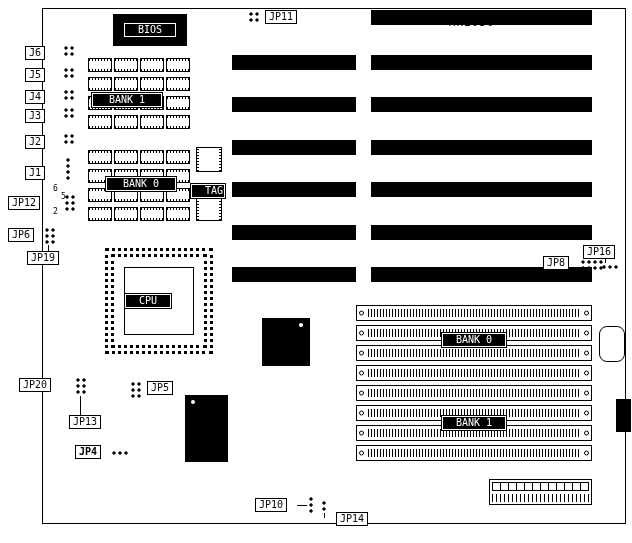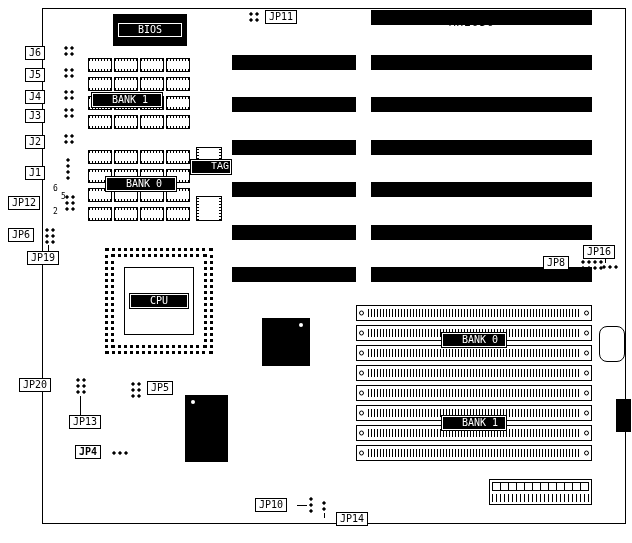--- a/index.html
+++ b/index.html
@@ -17,32 +17,32 @@
     background:repeating-linear-gradient(0deg,#000 0 1px,transparent 1px 3px); }
   .dipv::before { left:-1px; } .dipv::after { right:-1px; }
   .simm { position:absolute; left:356px; width:236px; height:16px; border:1px solid #000; background:#fff; z-index:1; }
   .simm::before { content:""; position:absolute; left:11px; right:11px; top:3px; bottom:3px;
     background:repeating-linear-gradient(90deg,#000 0 1px,transparent 1px 3px); }
   .se { position:absolute; top:50%; width:5px; height:5px; border:1px solid #000; border-radius:50%;
         transform:translateY(-50%); background:#fff; }
   .se.l { left:2px; } .se.r { right:2px; }
   .blackchip { position:absolute; background:#000; display:flex; align-items:center; justify-content:center; z-index:2; }
   .clabel { background:#000; color:#fff; border:1px solid #fff; outline:1px solid #000;
-            font-size:10px; line-height:12px; padding:0 19px; white-space:nowrap; }
+            font-size:10px; line-height:12px; padding:0 13px; white-space:nowrap; }
   .clabel.abs { position:absolute; z-index:5; text-align:center; }
   .jlabel { position:absolute; background:#fff; border:1px solid #000; font-size:10px; line-height:12px;
             padding:0 3px; white-space:nowrap; z-index:6; }
   .pins { position:absolute; background-image:radial-gradient(circle,#000 1.5px,transparent 1.7px);
           background-size:6px 6px; background-position:1px 1px; z-index:2; }
   .pnum { position:absolute; font-size:8px; line-height:8px; z-index:6; }
   .line { position:absolute; background:#000; z-index:1; }
   .cpu-outer { position:absolute; border:3px dotted #000; z-index:1; }
   .cpu-mid { position:absolute; inset:3px; border:3px dotted #000; }
   .cpu-inner { position:absolute; inset:16px; border:1px solid #000; background:#fff;
-               display:flex; align-items:center; justify-content:center; }
+               display:flex; align-items:center; }
   .wconn { position:absolute; border:1px solid #000; border-radius:8px; background:#fff; z-index:1; }
   .cstrip { position:absolute; border:1px solid #000; background:#fff; z-index:1; }
   .cstrip-top { position:absolute; left:2px; right:2px; top:2px; height:9px; border:1px solid #000;
     background:repeating-linear-gradient(90deg,transparent 0 7px,#000 7px 8px); }
   .cstrip-bot { position:absolute; left:2px; right:2px; top:14px; height:8px;
     background:repeating-linear-gradient(90deg,#000 0 1px,transparent 1px 4px); }
   .modeltext { position:absolute; font-size:11px; letter-spacing:1px; z-index:3; }
   .pin1 { position:absolute; width:4px; height:4px; background:#fff; border-radius:50%; }
   .pin1.tr { top:5px; right:7px; } .pin1.tl { top:5px; left:6px; }
 </style>
@@ -103,21 +103,21 @@
   <div class="dip" style="left:114px;top:188px;"></div>
   <div class="dip" style="left:140px;top:188px;"></div>
   <div class="dip" style="left:166px;top:188px;"></div>
   <div class="dip" style="left:88px;top:207px;"></div>
   <div class="dip" style="left:114px;top:207px;"></div>
   <div class="dip" style="left:140px;top:207px;"></div>
   <div class="dip" style="left:166px;top:207px;"></div>
   <div class="dipv" style="left:196px;top:147px;"></div>
   <div class="dipv" style="left:196px;top:196px;"></div>
   <div class="clabel abs" style="left:106px;top:177px;width:70px;">BANK 0</div>
-  <div class="clabel abs" style="left:191px;top:160px;width:34px;font-family:Liberation Mono, monospace;">TAG</div>
+  <div class="clabel abs" style="left:191px;top:184px;width:34px;">TAG</div>
 
   <div class="cpu-outer" style="left:105px;top:248px;width:108px;height:106px;">
     <div class="cpu-mid"></div>
     <div class="cpu-inner">
       <span class="clabel">CPU</span>
     </div>
   </div>
 
   <div class="blackchip" style="left:262px;top:318px;width:48px;height:48px;">
     <i class="pin1 tr"></i>

